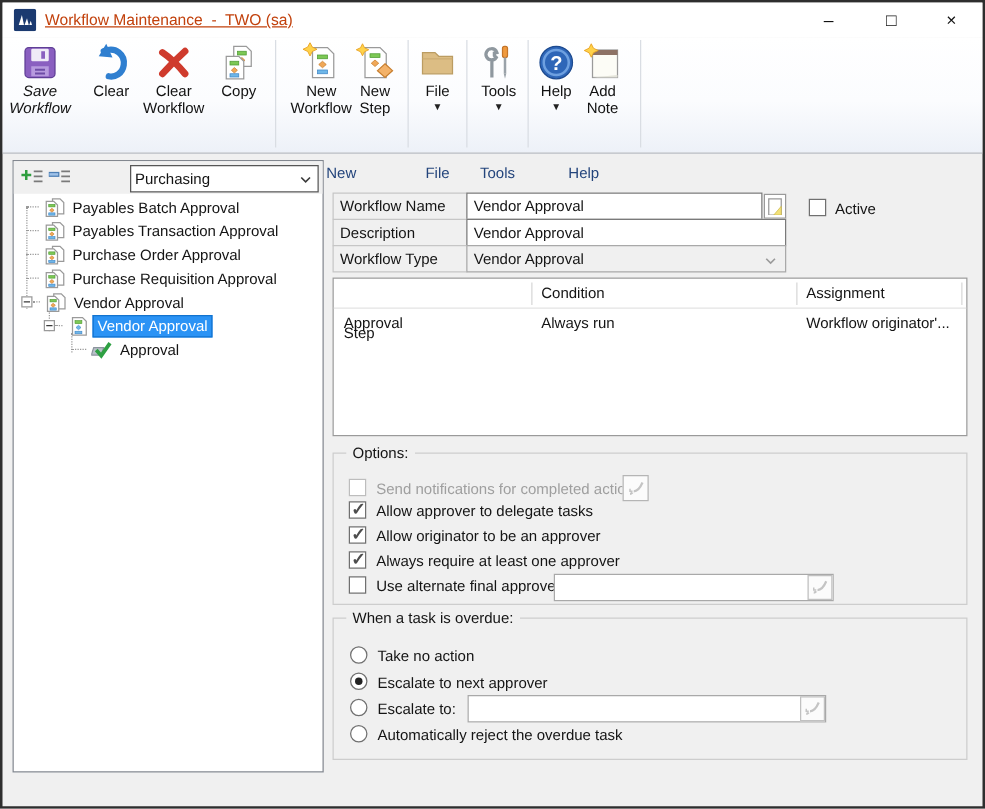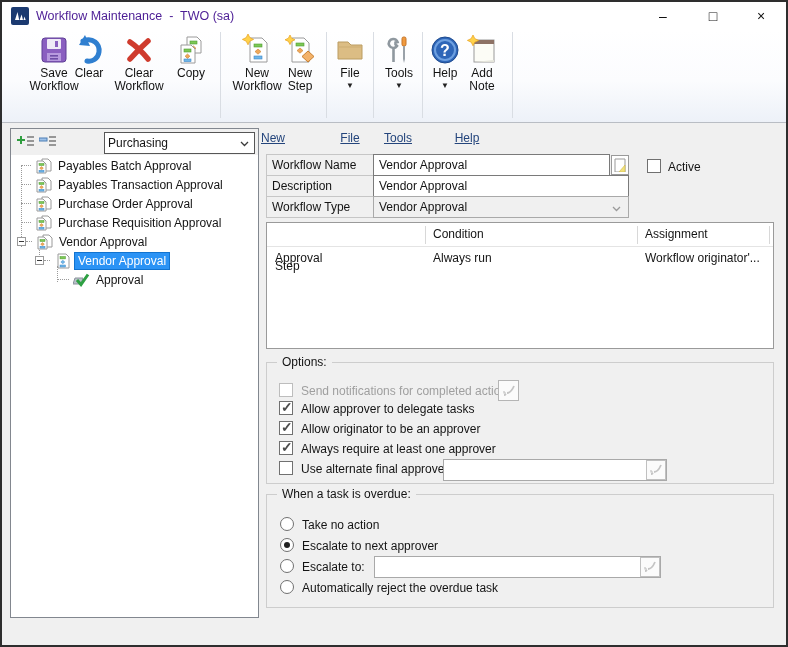--- a/index.html
+++ b/index.html
@@ -5,32 +5,32 @@
   * { margin:0; padding:0; box-sizing:border-box; }
   html,body { background:#cfcfcf; }
   body { font-family:"Liberation Sans", sans-serif; }
   #win {
     position:relative; width:788px; height:647px; background:#f0f0f0;
     border:2px solid #2e2e2e; overflow:hidden; font-size:12px; color:#141414;
   }
   
   #titlebar { position:absolute; left:0; top:0; right:0; height:28px; background:#ffffff; }
   #app-icon { position:absolute; left:9px; top:5px; width:18px; height:18px; }
-  #title-text { position:absolute; left:34px; top:7px; font-size:12.5px; white-space:pre; color:#4c1d95; }
+  #title-text { position:absolute; left:34px; top:7px; font-size:12.5px; white-space:pre; color:#c2410c;text-decoration:underline; }
   .winbtn { position:absolute; top:0; width:46px; height:28px; display:flex; align-items:center; justify-content:center; font-size:14px; color:#111; }
   #btn-min { right:100px; } #btn-max { right:50px; } #btn-close { right:2px; }
   
   #ribbon { position:absolute; left:0; top:28px; width:100%; height:93px;
     background:linear-gradient(#ffffff, #fbfcfe 55%, #edf1f8); border-bottom:1px solid #b9bdc4; }
   .rsep { position:absolute; top:2px; height:86px; width:1px; background:#d9dde3; }
   .rbtn { position:absolute; top:4px; display:flex; flex-direction:column; align-items:center; gap:1px; cursor:default; }
   .rbtn .ricon { width:32px; height:32px; display:block; }
   .rbtn .rlabel { font-size:12px; line-height:13px; text-align:center; color:#121212; }
   .rbtn .rarrow { font-size:8px; line-height:7px; color:#222; margin-top:1px; }
-  .glabel { position:absolute; top:101px; width:110px; text-align:center; font-size:12px; color:#24457c;text-decoration:underline; }
+  .glabel { position:absolute; top:101px; width:110px; text-align:center; font-size:12px; color:#24457c; }
   
   #tree-panel { position:absolute; left:8px; top:126px; width:249px; height:490px;
     background:#ffffff; border:1px solid #82878f; }
   #tree-toolbar { position:absolute; left:0; top:0; right:0; height:26px; background:#f0f0f0; }
   .titool { position:absolute; top:6px; width:18px; height:14px; }
   #category-combo { position:absolute; left:93px; top:3px; width:151px; height:22px; background:#fff;
     border:1px solid #565656; display:flex; align-items:center; }
   #category-combo .cval { padding-left:3px; }
   .chev { position:absolute; right:5px; top:8px; width:9px; height:6px; }
   .trow { position:absolute; left:4px; right:2px; height:19px; display:flex; align-items:center; }
@@ -85,21 +85,21 @@
     <span class="winbtn" id="btn-close">×</span>
   </div>
 
   <div id="ribbon">
     <div class="rsep" style="left:218px"></div>
     <div class="rsep" style="left:324px"></div>
     <div class="rsep" style="left:371px"></div>
     <div class="rsep" style="left:420px"></div>
     <div class="rsep" style="left:510px"></div>
 
-    <div class="rbtn" style="left:24px; width:56px;">
+    <div class="rbtn" style="left:2px; width:56px;font-style:italic;">
       <span class="ricon">
         <svg viewBox="0 0 32 32" width="32" height="32">
             <rect x="4" y="4" width="24" height="24" rx="3" fill="#8a5fc0" stroke="#5f3f96"></rect>
             <rect x="9" y="5" width="14" height="10" rx="1" fill="#efeaf7"></rect>
             <rect x="17" y="7" width="3" height="6" fill="#8a5fc0"></rect>
             <rect x="9" y="19" width="14" height="8" fill="#b79ade"></rect>
             <rect x="12" y="21" width="8" height="1.6" fill="#6e4da6"></rect>
             <rect x="12" y="24" width="8" height="1.6" fill="#6e4da6"></rect>
           </svg>
       </span>

